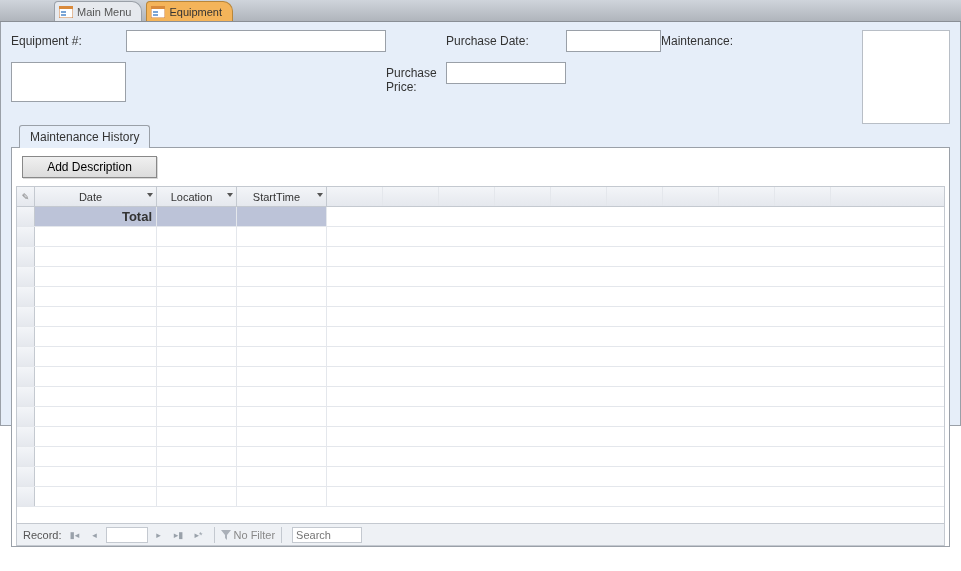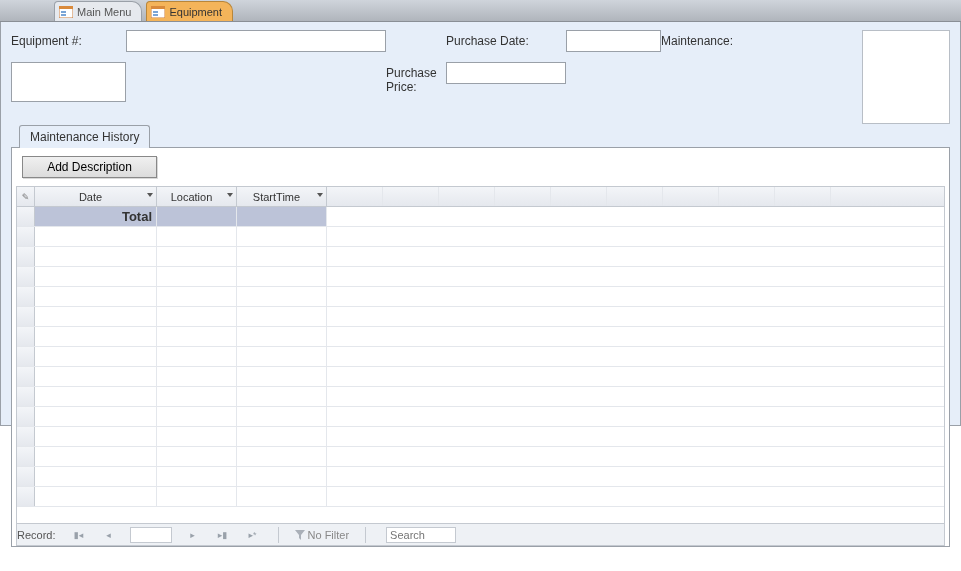--- a/index.html
+++ b/index.html
@@ -157,21 +157,21 @@
     font-size: 13px; padding: 0 4px;
   }
   .total-row .cell { background: #bcc3d8; font-weight: bold; justify-content: flex-end; }
   .total-row .cell:first-of-type { justify-content: flex-end; padding-right: 6px; }
   .record-nav {
     height: 22px;
     border-top: 1px solid #c4c9d0;
     background: #eef1f5;
     display: flex; align-items: center;
     font-size: 11px; color: #555;
-    gap: 12px;
+    padding-left: 6px; gap: 2px;
   }
   .rn-label { margin-right: 2px; }
   .rn-btn {
     width: 18px; height: 16px;
     display: flex; align-items: center; justify-content: center;
     border: 1px solid transparent;
     color: #99a1aa;
     font-size: 9px; cursor: pointer;
   }
   .rn-input {

